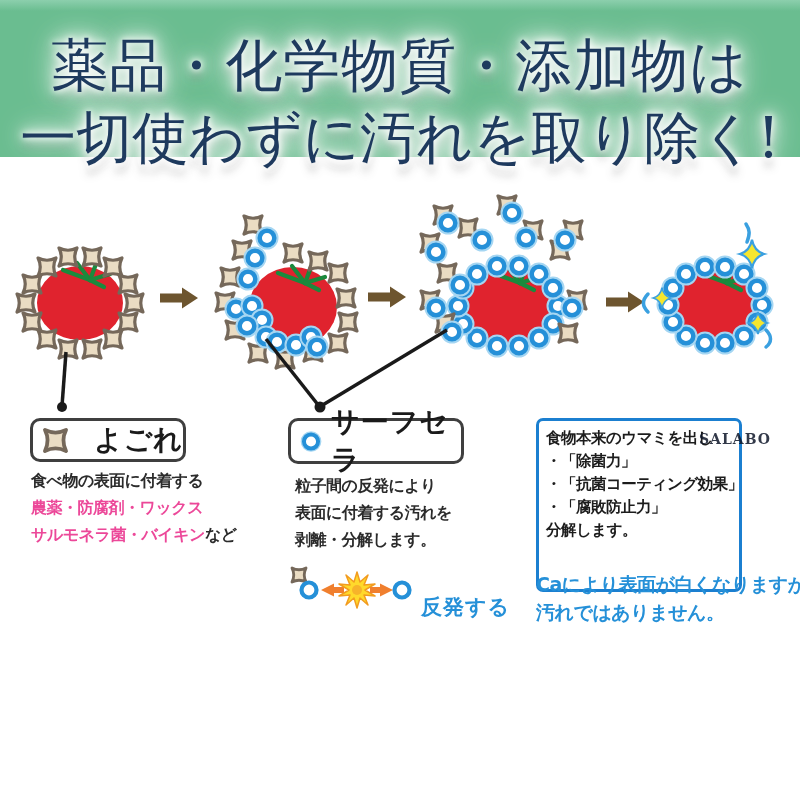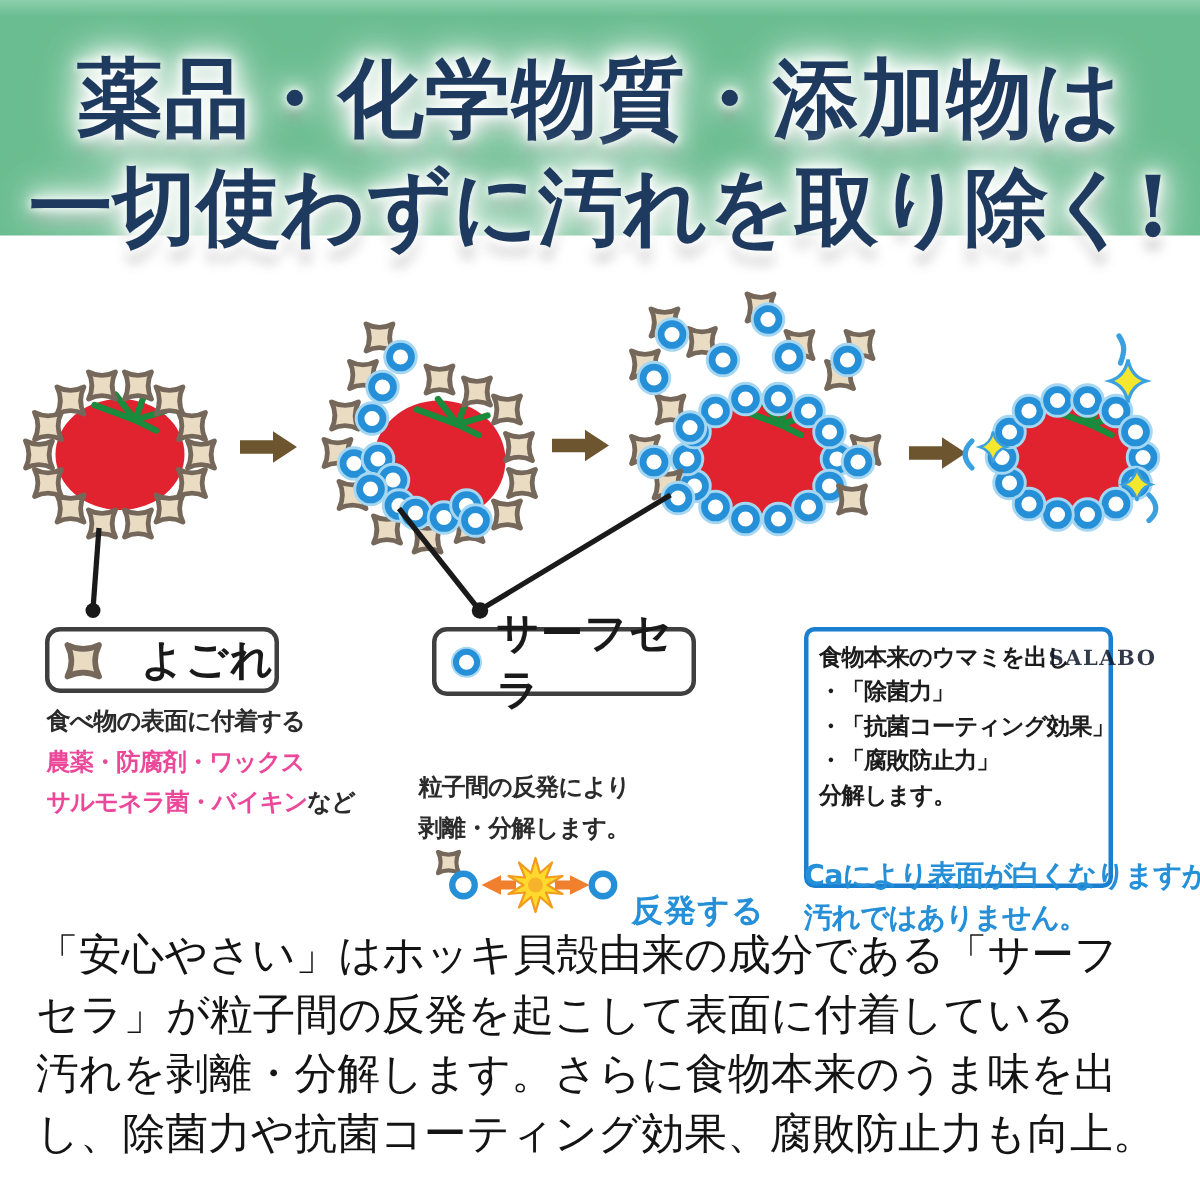--- a/index.html
+++ b/index.html
@@ -9,21 +9,21 @@
   }
   .abs{position:absolute;}
   
   .green-band{
     left:0;top:0;width:800px;height:157px;
     background:linear-gradient(180deg,#8ccfad 0%,#6abd90 7%,#6abd90 100%);
   }
   .headline{
     left:0;width:800px;text-align:center;
     font-family:"DejaVu Serif","Liberation Serif",serif;
-    font-weight:700;color:#1e3a5e;white-space:nowrap;
+    font-weight:400;color:#1e3a5e;white-space:nowrap;
     text-shadow:0 0 6px #fff,0 0 12px #fff,0 0 18px #fff,0 0 26px #fff,0 0 34px #fff,
                 0 9px 8px rgba(90,90,90,.35);
   }
   .headline.l1{top:28px;font-size:57px;letter-spacing:1px;}
   .headline.l2{top:101px;font-size:56px;letter-spacing:0px;}
   
   .legend-box{
     border:3px solid #3f3f3f;border-radius:10px;background:#fff;
     display:flex;align-items:center;gap:9px;padding-left:9px;box-sizing:border-box;
   }
@@ -231,22 +231,23 @@
     <div class="desc"><span class="red">サルモネラ菌・バイキン</span><span>など</span></div>
   </div>
 
   <div class="abs legend-box" style="left:288px;top:418px;width:176px;height:46px;">
     <svg width="25" height="25" viewBox="-12.5 -12.5 25 25">
       <circle r="10.5" fill="none" stroke="#a5d6f2" stroke-width="2.5"></circle>
       <circle r="8" fill="#fff" stroke="#2590d8" stroke-width="4.5"></circle>
     </svg>
     <span class="legend-title">サーフセラ</span>
   </div>
-  <div class="abs" style="left:279px;top:472px;margin-top:39px;">
+  <div class="abs" style="left:295px;top:472px;">
     <div class="desc">粒子間の反発により</div>
+    <div class="desc">表面に付着する汚れを</div>
     <div class="desc">剥離・分解します。</div>
   </div>
 
   <div class="abs repel-row">
     <svg width="132" height="52" viewBox="0 0 132 52">
       <path d="M8,6 Q15,9.5 22,6 Q18.5,13 22,20 Q15,16.5 8,20 Q11.5,13 8,6 Z" fill="#eadcc3" stroke="#75685a" stroke-width="2.8" stroke-linejoin="round"></path>
       <g>
         <circle cx="25" cy="28" r="7.5" fill="#fff" stroke="#2590d8" stroke-width="4.2"></circle>
       </g>
       <path d="M37,28 L50,21.5 L50,25 L60,25 L60,31 L50,31 L50,34.5 Z" fill="#f07f2e"></path>
@@ -267,20 +268,14 @@
     <div>・「腐敗防止力」</div>
     <div>分解します。</div>
   </div>
   <div class="abs watermark">SALABO</div>
 
   <div class="abs ca-note">
     <div>Caにより表面が白くなりますが</div>
     <div>汚れではありません。</div>
   </div>
 
-  <div class="abs paragraph">
-    <div>「安心やさい」はホッキ貝殻由来の成分である「サーフ</div>
-    <div>セラ」が粒子間の反発を起こして表面に付着している</div>
-    <div>汚れを剥離・分解します。さらに食物本来のうま味を出</div>
-    <div>し、除菌力や抗菌コーティング効果、腐敗防止力も向上。</div>
-  </div>
 
 </div>
 
 </body></html>

